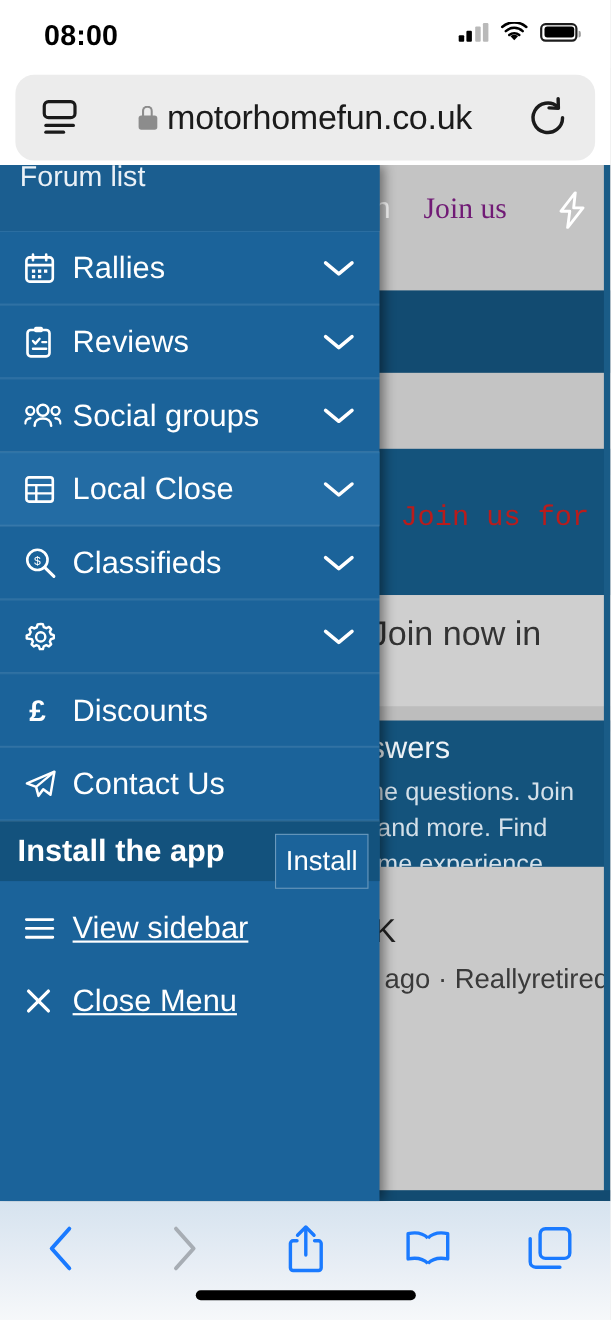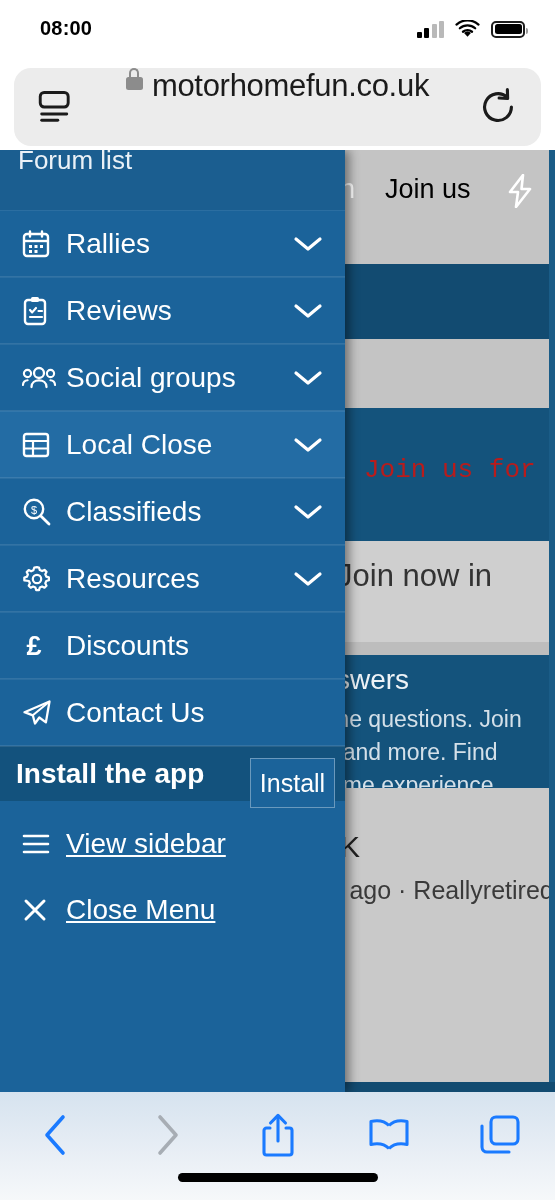--- a/index.html
+++ b/index.html
@@ -7,51 +7,51 @@
     width:555px;height:1200px;
     font-family:"Liberation Sans",sans-serif;
     background:#ffffff;
     overflow:hidden;
     -webkit-font-smoothing:antialiased;
   }
   .phone{position:relative;width:555px;height:1200px;overflow:hidden;background:#fff;}
 
   
   .statusbar{position:absolute;top:0;left:0;width:555px;height:62px;background:#fff;z-index:60;}
-  .sb-time{position:absolute;left:40px;top:17px;font-size:20px;font-weight:700;color:#000;letter-spacing:0.2px;text-align:center;}
+  .sb-time{position:absolute;left:40px;top:17px;font-size:26px;font-weight:700;color:#000;letter-spacing:0.2px;text-align:center;}
   .sb-right{position:absolute;right:30px;top:20px;display:flex;align-items:center;gap:11px;}
   .bars{display:flex;align-items:flex-end;gap:2.5px;height:17px;}
   .bars i{display:block;width:5px;border-radius:1px;background:#000;}
   .bars i:nth-child(1){height:6px;}
   .bars i:nth-child(2){height:10px;}
   .bars i:nth-child(3){height:14px;background:#b9b9b9;}
   .bars i:nth-child(4){height:17px;background:#b9b9b9;}
   .wifi{width:25px;height:18px;}
   .batt{position:relative;width:34px;height:17px;border:2px solid #1d1d1d;border-radius:5px;box-sizing:border-box;}
   .batt::after{content:"";position:absolute;right:-5px;top:5px;width:2.5px;height:6px;background:#9a9a9a;border-radius:0 2px 2px 0;}
   .batt span{position:absolute;left:1.5px;top:1.5px;bottom:1.5px;width:27px;background:#000;border-radius:2.5px;display:block;}
 
   
   .urlbar{position:absolute;top:68px;left:14px;width:527px;height:78px;background:#ececec;border-radius:17px;z-index:60;}
   .url-left{position:absolute;left:24px;top:22px;width:38px;height:34px;}
-  .url-center{position:absolute;left:0;right:0;top:0;bottom:0;display:flex;justify-content:center;gap:9px;}
+  .url-center{position:absolute;left:0;right:0;top:0;bottom:0;display:flex;align-items:center;justify-content:center;gap:9px;}
   .lock{width:17px;height:22px;position:relative;}
   .lock-body{position:absolute;bottom:0;left:0;width:17px;height:13px;background:#8c8c8c;border-radius:2.5px;}
   .lock-shackle{position:absolute;top:0;left:3.5px;width:10px;height:10px;border:2.6px solid #8c8c8c;border-bottom:none;border-radius:5px 5px 0 0;box-sizing:border-box;}
   .url-text{font-size:31px;color:#1b1b1b;letter-spacing:-0.3px;}
   .url-reload{position:absolute;right:24px;top:20px;width:38px;height:38px;}
 
   
   .viewport{position:absolute;top:150px;left:0;width:555px;height:942px;overflow:hidden;background:#c4c4c4;}
 
   
   .bg-page{position:absolute;inset:0;background:#c4c4c4;}
   .bg-navbar{position:absolute;top:114px;left:0;width:555px;height:75px;background:#124b71;}
   .bg-nav-txt{position:absolute;left:334px;top:24px;font-size:27px;color:#fff;}
-  .bg-nav-join{position:absolute;left:385px;top:24px;font-size:27px;color:#000000;}
+  .bg-nav-join{position:absolute;left:385px;top:24px;font-size:27px;color:#701a75;font-family:Liberation Serif, serif;}
   .bg-nav-bolt{position:absolute;left:505px;top:24px;}
   .bg-gray1{position:absolute;top:189px;left:0;width:555px;height:93px;background:#c4c4c4;}
   .whats-new{position:absolute;top:189px;left:368px;width:176px;height:57px;background:#17537b;display:flex;align-items:center;gap:12px;padding-left:22px;box-sizing:border-box;}
   .whats-new span{font-size:26px;color:#fff;font-weight:600;white-space:nowrap;}
   .bg-navy2{position:absolute;top:258px;left:0;width:555px;height:133px;background:#14537c;}
   .bg-joinus-for{position:absolute;top:305px;left:364px;font-size:26px;color:#b91c1c;font-family:Liberation Mono, monospace;}
   .bg-gray2{position:absolute;top:391px;left:0;width:555px;height:115px;background:#cfcfcf;}
   .bg-joinnow{position:absolute;top:408px;left:337px;font-size:31px;color:#333;}
   .bg-gray3{position:absolute;top:492px;left:0;width:555px;height:23px;background:#bdbdbd;}
   .bg-navy3{position:absolute;top:505px;left:0;width:555px;height:145px;background:#14537c;}
@@ -250,21 +250,20 @@
         </svg>
       </div>
 
       <div class="m-item">
         <span class="m-ico">
           <svg width="30" height="30" viewBox="0 0 30 30">
             <path d="M15 3.2l2 .3.8 2.6 2.3 1 2.4-1.2 2 2-1.2 2.4 1 2.3 2.6.8v2.8l-2.6.8-1 2.3 1.2 2.4-2 2-2.4-1.2-2.3 1-.8 2.6h-2.8l-.8-2.6-2.3-1-2.4 1.2-2-2 1.2-2.4-1-2.3L2.3 16.4v-2.8l2.6-.8 1-2.3L4.7 8.1l2-2 2.4 1.2 2.3-1 .8-2.6Z" fill="none" stroke="#fff" stroke-width="2.2" stroke-linejoin="round"></path>
             <circle cx="15" cy="15" r="4.2" fill="none" stroke="#fff" stroke-width="2.2"></circle>
           </svg>
         </span>
-        <span class="m-label">Resources</span>
         <svg class="m-chev" width="30" height="18" viewBox="0 0 30 18">
           <path d="M3 4l12 10L27 4" fill="none" stroke="#fff" stroke-width="3.2" stroke-linecap="round" stroke-linejoin="round"></path>
         </svg>
       </div>
 
 
       <div class="m-item">
         <span class="m-ico">
           <svg width="24" height="30" viewBox="0 0 24 30">
             <text x="12" y="24" font-size="27" fill="#fff" text-anchor="middle" font-family="Liberation Sans, sans-serif" font-weight="bold">£</text>

